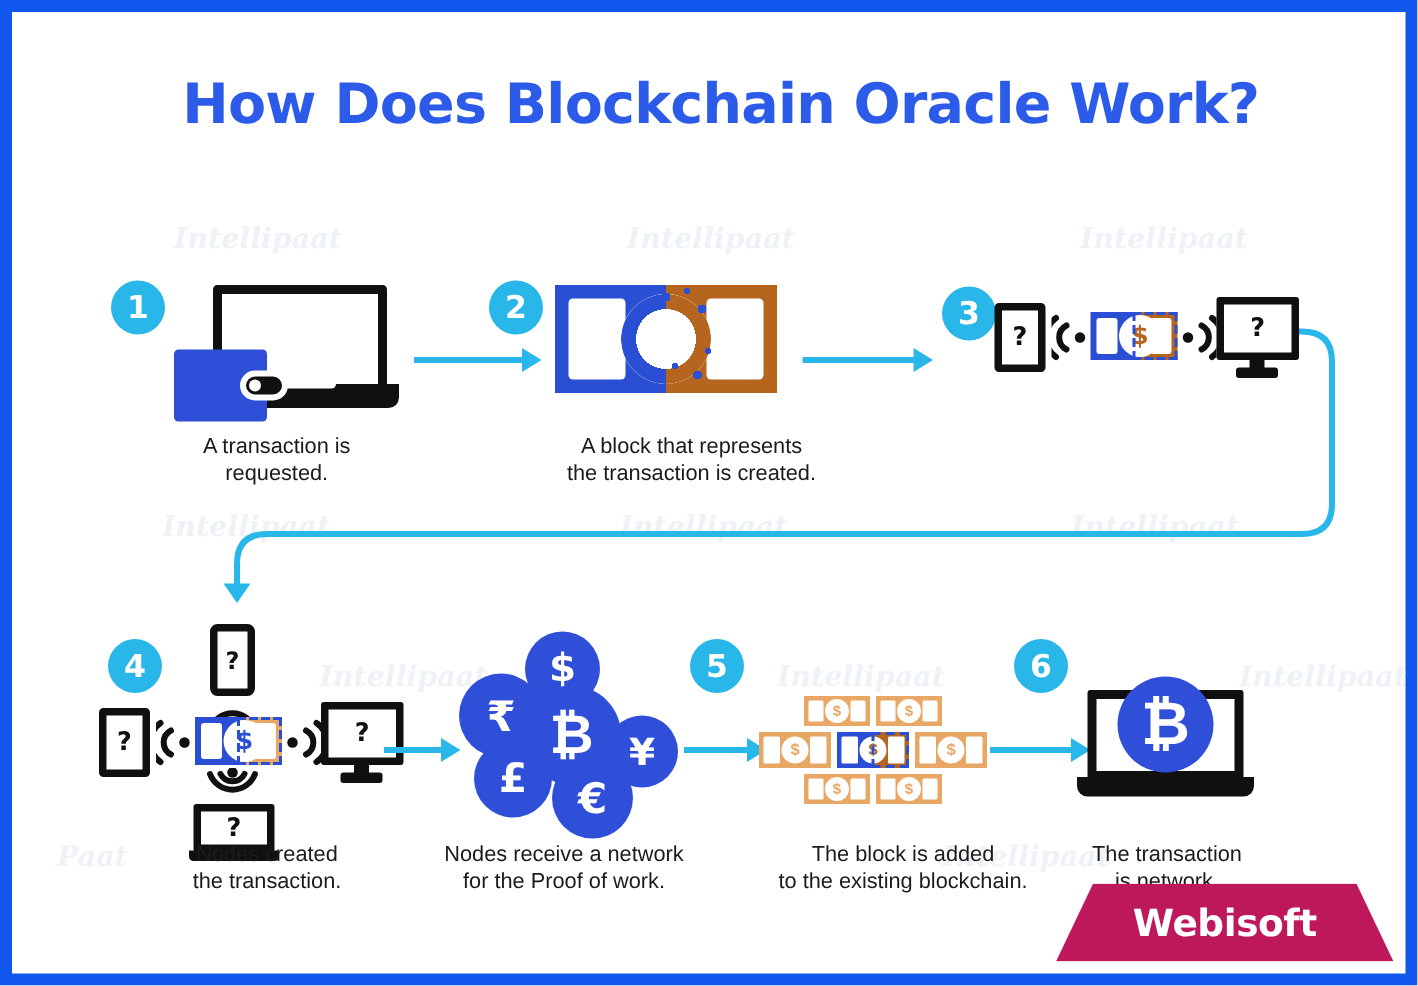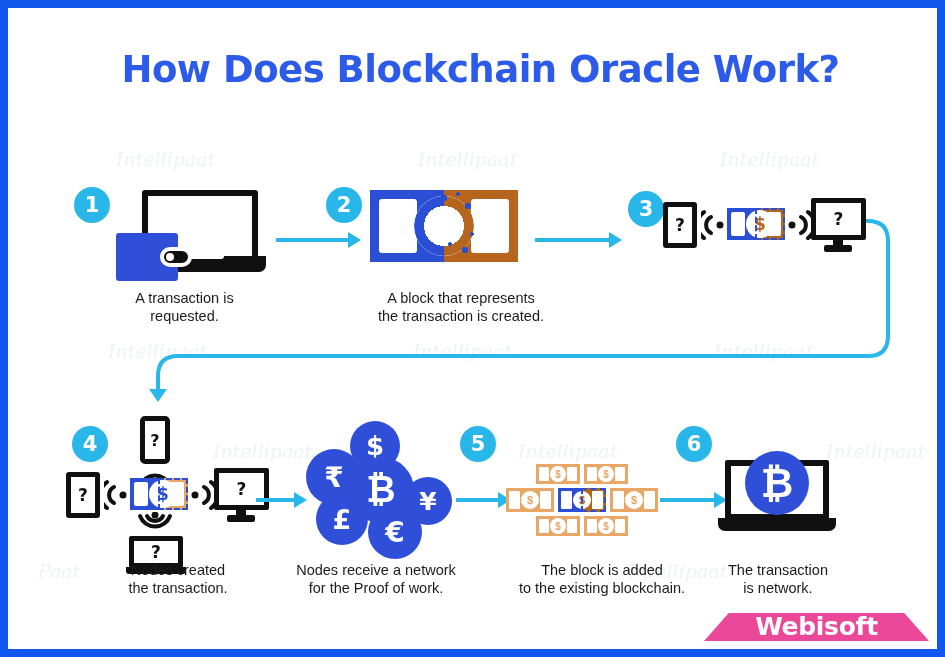--- a/index.html
+++ b/index.html
@@ -8,21 +8,21 @@
   #page{position:relative;width:945px;height:657px;background:#ffffff;
         box-sizing:border-box;border:8px solid #1156ED;overflow:hidden;}
 
   
   #title{position:absolute;left:0;top:40px;width:945px;text-align:center;
          font-size:37px;font-weight:bold;color:#2B5BE8;letter-spacing:-0.5px;
          font-family:"DejaVu Sans","Liberation Sans",sans-serif;}
 
   
   .wm{position:absolute;color:#eef2f7;font-size:19px;font-style:italic;
-      font-weight:normal;font-family:"DejaVu Serif",serif;
+      font-weight:bold;font-family:"DejaVu Serif",serif;
       user-select:none;white-space:nowrap;}
 
   
   .badge{position:absolute;width:36px;height:36px;border-radius:50%;
          background:#29B6E8;color:#fff;font-size:21px;font-weight:bold;
          display:flex;align-items:center;justify-content:center;
          font-family:"DejaVu Sans",sans-serif;}
 
   
   .caption{position:absolute;text-align:center;font-size:14.5px;color:#1b1b1b;
@@ -41,23 +41,23 @@
 
   .qbox{position:absolute;border:5px solid #101010;background:#fff;box-sizing:border-box;
         display:flex;align-items:center;justify-content:center;
         font-weight:bold;color:#101010;font-family:"DejaVu Sans",sans-serif;}
 
   .coin{position:absolute;border-radius:50%;background:#2F4FD8;color:#fff;
         display:flex;align-items:center;justify-content:center;font-weight:bold;
         font-family:"DejaVu Sans",sans-serif;}
 
   
-  #footer-banner{position:absolute;right:8px;bottom:8px;height:28px;width:225px;
-       background:#ec4899;clip-path:polygon(11% 0,89% 0,100% 100%,0% 100%);
-       display:flex;align-items:flex-end;justify-content:center;}
+  #footer-banner{position:absolute;right:8px;bottom:8px;height:52px;width:225px;
+       background:#be185d;clip-path:polygon(11% 0,89% 0,100% 100%,0% 100%);
+       display:flex;align-items:center;justify-content:center;}
   #footer-banner span{color:#fff;font-size:25px;font-weight:bold;letter-spacing:-0.3px;
        font-family:"DejaVu Sans",sans-serif;}
 </style>
 </head>
 <body>
 
 <div id="page">
 
   <div class="wm" style="left:108px;top:140px;">Intellipaat</div>
   <div class="wm" style="left:410px;top:140px;">Intellipaat</div>

